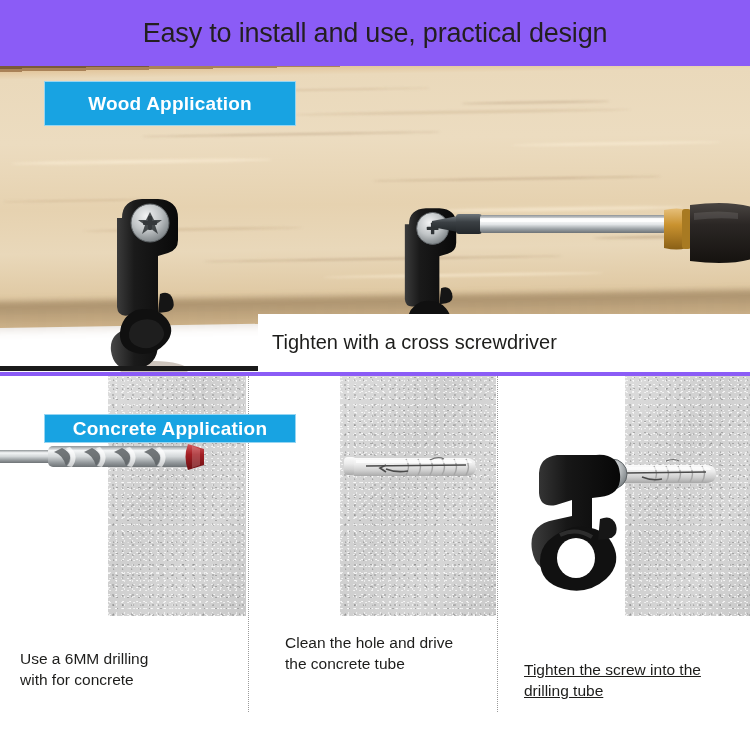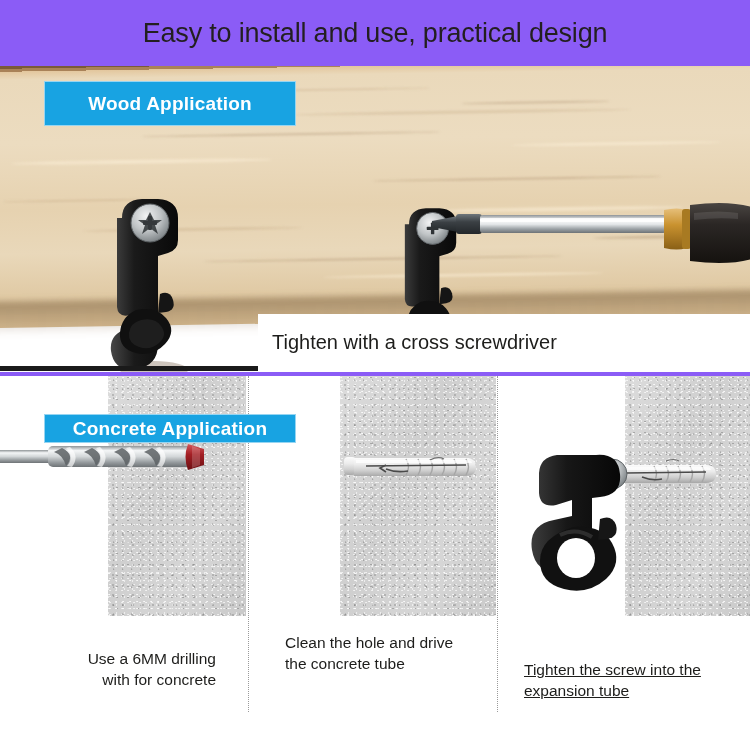--- a/index.html
+++ b/index.html
@@ -427,31 +427,31 @@
       <ellipse cx="46" cy="127" rx="19" ry="20" fill="#ffffff"></ellipse>
 
       <path d="M70 88 q12 -5 16 6 q3 12 -9 14 l-9 1 z" fill="#161616"></path>
 
       <path d="M30 104 q16 -8 32 2" stroke="rgba(255,255,255,0.12)" stroke-width="4" fill="none"></path>
     </svg>
 
     <div class="vdivider" style="left:248px; top:0px; height:336px;"></div>
     <div class="vdivider" style="left:497px; top:0px; height:336px;"></div>
 
-    <div class="caption" style="left:6px; top:272px; width:210px;text-align:right;">
+    <div class="caption" style="left:20px; top:272px; width:210px;">
       <span>Use a 6MM drilling</span>
       <span>with for concrete</span>
     </div>
 
     <div class="caption" style="left:285px; top:256px; width:215px;">
       <span>Clean the hole and drive</span>
       <span> the concrete tube</span>
     </div>
 
     <div class="caption" style="left:524px; top:283px; width:220px;text-decoration:underline;">
       <span>Tighten the screw into the</span>
-      <span> expansion tube</span>
+      <span> drilling tube</span>
     </div>
   </div>
 
   <div class="badge" id="badge-concrete">Concrete Application</div>
 
 </div>
 
 </body></html>

